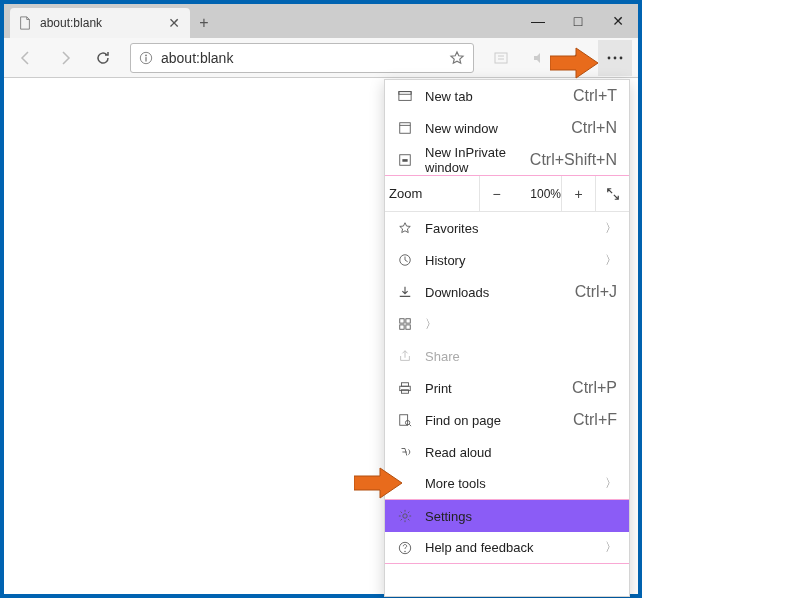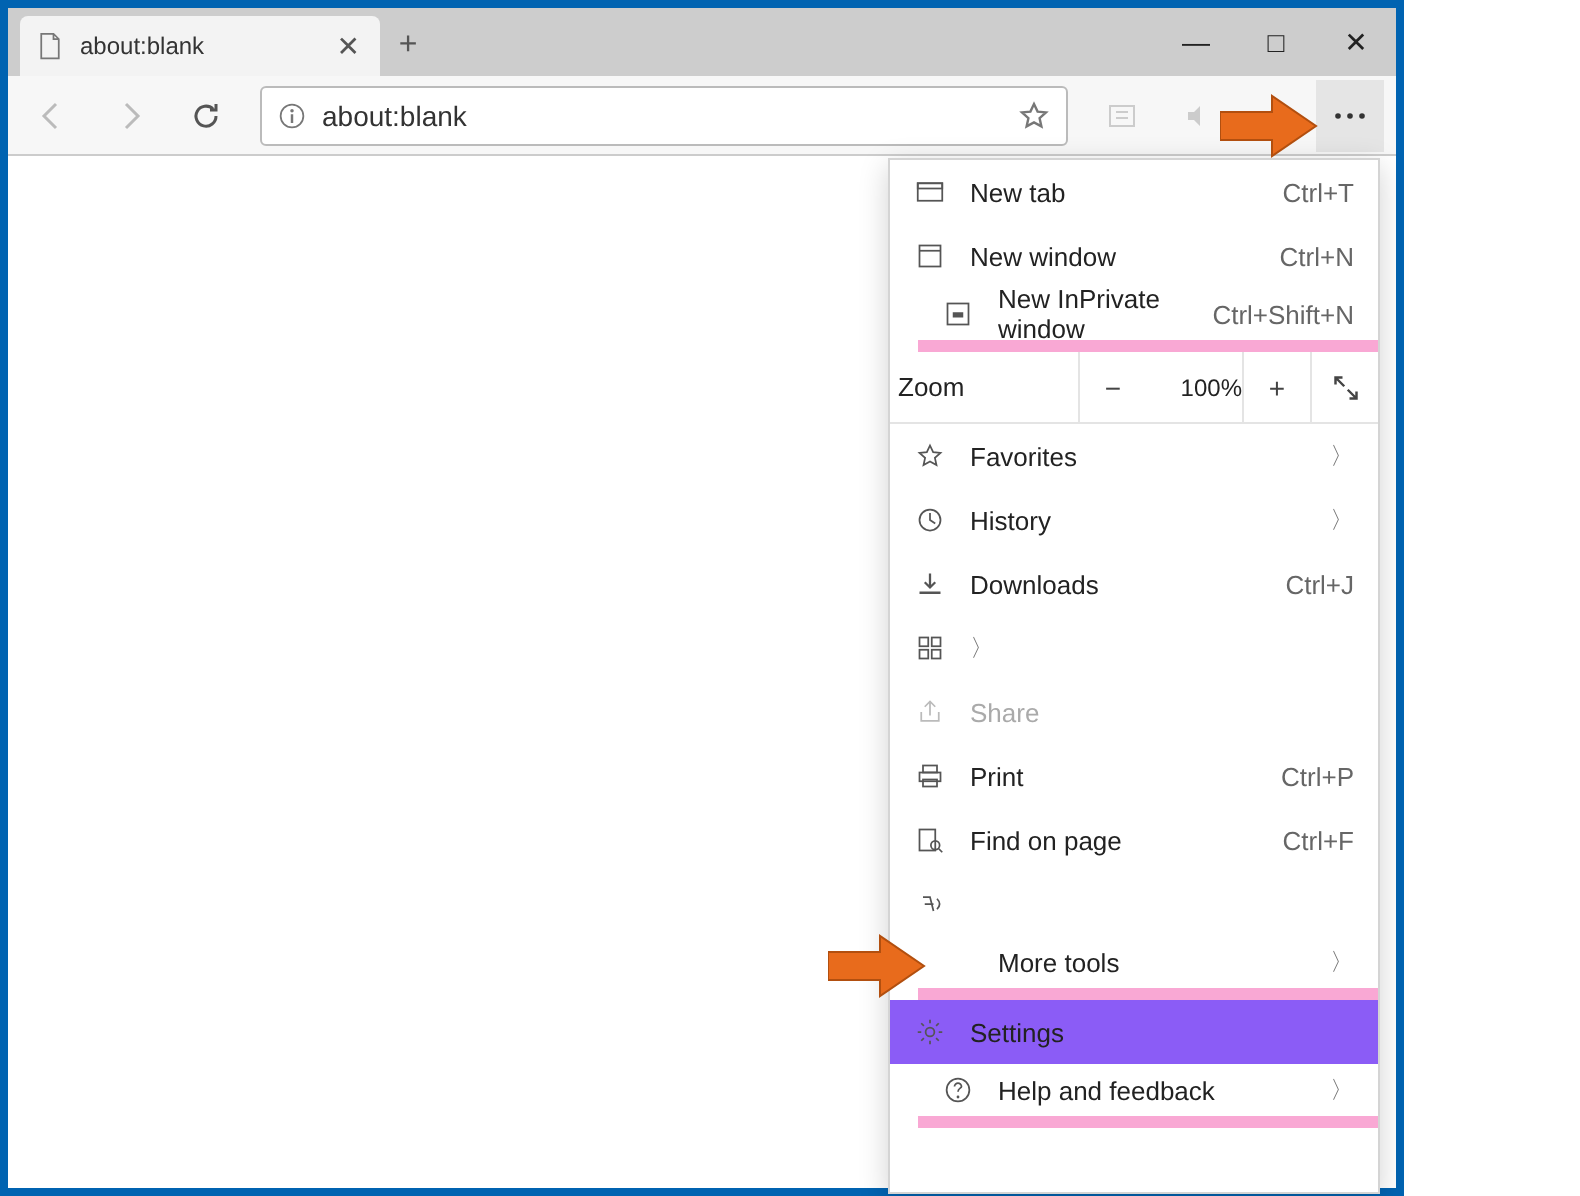--- a/index.html
+++ b/index.html
@@ -1,36 +1,36 @@
 <!DOCTYPE html>
 <html><head>
 <meta charset="utf-8">
 <style>
   * { box-sizing: border-box; margin: 0; padding: 0; font-family: "Segoe UI", Arial, sans-serif; }
   body { width: 790px; height: 598px; overflow: hidden; background: #fff; }
-  .outer-border { width: 702px; height: 598px; border: 4px solid #0063b1; position: relative; background: #fff; }
+  .outer-border { width: 642px; height: 598px; border: 4px solid #0063b1; position: relative; background: #fff; }
   .titlebar { height: 34px; background: #cdcdcd; display: flex; align-items: flex-end; }
   .tab { height: 30px; background: #f3f3f3; margin-left: 6px; display: flex; align-items: center; padding: 0 10px 0 8px; min-width: 180px; border-top-left-radius: 4px; border-top-right-radius: 4px; position: relative; font-size: 12px; color: #333; gap: 8px; }
   .tab .doc-icon { width: 14px; height: 14px; display: inline-flex; }
   .tab .close-x { margin-left: auto; font-size: 14px; color: #555; cursor: pointer; }
   .newtab-btn { width: 28px; display: flex; align-items: center; justify-content: center; font-size: 16px; color: #555; height: 30px; }
   .win-controls { margin-left: auto; display: flex; height: 34px; }
   .win-btn { width: 40px; display: flex; align-items: center; justify-content: center; font-size: 14px; color: #222; }
   .toolbar { height: 40px; background: #f7f7f7; border-bottom: 1px solid #ccc; display: flex; align-items: center; padding: 0 6px; gap: 4px; }
   .tool-btn { width: 34px; height: 32px; display: flex; align-items: center; justify-content: center; color: #555; font-size: 16px; border-radius: 2px; }
   .tool-btn.disabled { color: #bbb; }
   .addrbar { flex: 1; height: 30px; background: #fff; border: 1px solid #bbb; border-radius: 3px; margin: 0 6px; display: flex; align-items: center; padding: 0 8px; gap: 8px; font-size: 14px; color: #444; }
   .addrbar input { border: none; outline: none; flex: 1; font-size: 14px; color: #333; background: transparent; }
   .menu-btn { width: 34px; height: 36px; background: #e5e5e5; display: flex; align-items: center; justify-content: center; font-size: 16px; color: #333;}
   .dropdown { position: absolute; right: 8px; top: 75px; width: 246px; background: #fff; border: 1px solid #d4d4d4; box-shadow: 0 4px 14px rgba(0,0,0,0.18); font-size: 13px; color: #222; }
   .menu-row { display: flex; align-items: center; height: 32px; padding: 0 12px; gap: 12px; position: relative; }
-  .menu-row.divider-after { border-bottom: 6px solid #f9a8d4; margin-left: 14px; }
+  .menu-row.divider-after { border-bottom: 1px solid #f9a8d4; }
   .menu-row .ico { width: 16px; height: 16px; display: inline-flex; align-items: center; justify-content: center; color: #555; flex-shrink: 0; }
   .menu-row .lab { flex: 1; }
-  .menu-row .sc { color: #666; font-size: 13px; }
+  .menu-row .sc { color: #666; font-size: 16px; }
   .menu-row .chev { color: #777; font-size: 12px; }
   .menu-row.disabled { color: #aaa; }
   .menu-row.disabled .ico { color: #bbb; }
   .menu-row.highlight { background: #8b5cf6; }
   .zoom-row { display: flex; align-items: center; height: 36px; border-bottom: 1px solid #e4e4e4; }
   .zoom-lab { flex: 1; padding-left: 4px; font-size: 13px; }
   .zoom-ctl { width: 34px; display: flex; align-items: center; justify-content: center; border-left: 1px solid #e4e4e4; height: 100%; font-size: 14px; color: #444; }
   .zoom-val { width: 48px; text-align: right; font-size: 12px; }
   .arrow-annot { position: absolute; pointer-events: none; }
   svg { display: block; }
@@ -231,20 +231,21 @@
       <span class="lab">Find on page</span>
       <span class="sc">Ctrl+F</span>
     </div>
     <div class="menu-row">
       <span class="ico">
           <svg width="14" height="14" viewBox="0 0 16 16">
             <path fill="none" stroke="#555" d="M4 4h4l2 8M5 8h5"></path>
             <path fill="none" stroke="#555" d="M12 5c2 2 2 4 0 6"></path>
           </svg>
         </span>
+      <span class="lab">Read aloud</span>
     </div>
     <div class="menu-row divider-after">
       <span class="ico"></span>
       <span class="lab">More tools</span>
       <span class="chev">〉</span>
     </div>
 
     <div class="menu-row highlight">
       <span class="ico">
           <svg width="14" height="14" viewBox="0 0 16 16">

